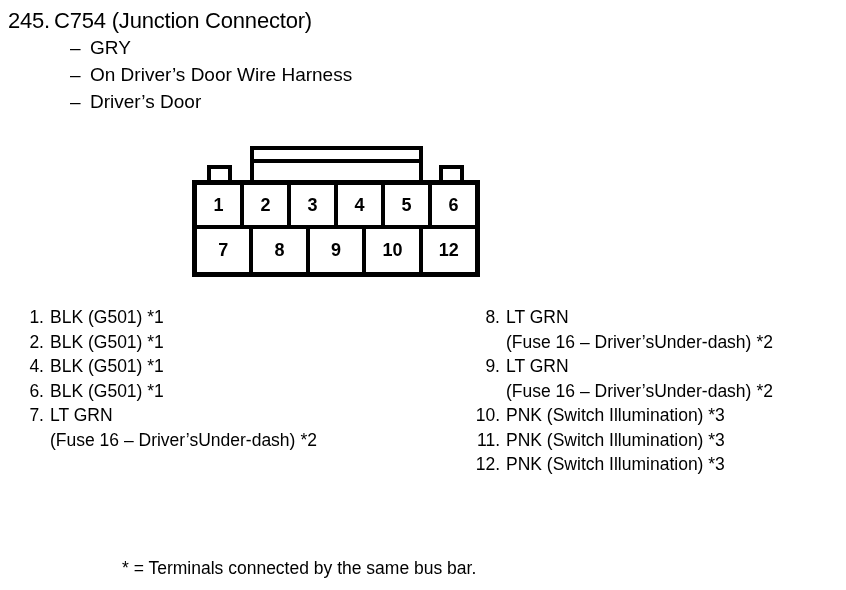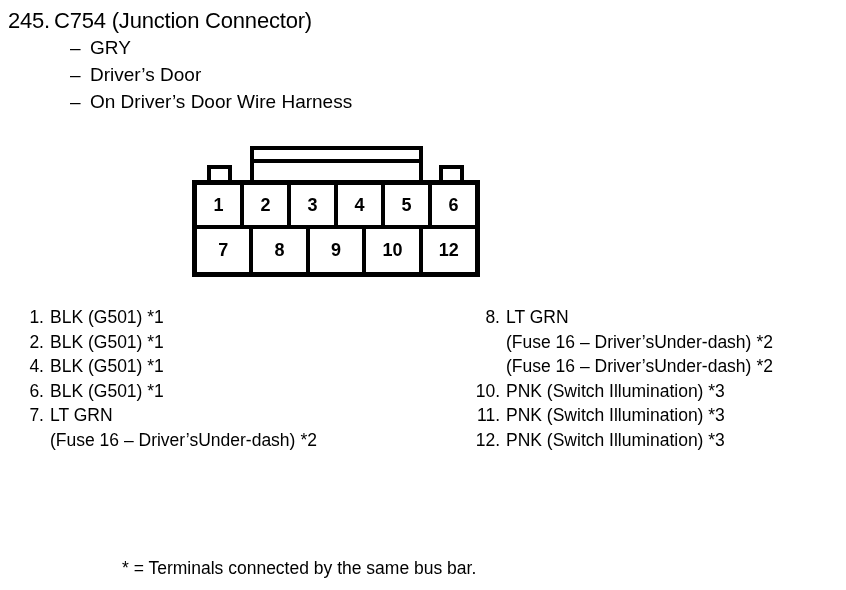--- a/index.html
+++ b/index.html
@@ -172,24 +172,24 @@
 <body>
 
 <div class="header">
   <div class="title-row">
     <span class="title-num">245.</span><span class="title-name">C754 (Junction Connector)</span>
   </div>
   <div class="subline">
     <span class="dash">–</span><span>GRY</span>
   </div>
   <div class="subline">
+    <span class="dash">–</span><span>On Driver’s Door Wire Harness</span>
+  </div>
+  <div class="subline">
     <span class="dash">–</span><span>Driver’s Door</span>
-  </div>
-  <div class="subline">
-    <span class="dash">–</span><span>On Driver’s Door Wire Harness</span>
   </div>
 </div>
 
 <div class="connector">
   <div class="latch"></div>
   <div class="latch-inner"></div>
   <div class="bump left"></div>
   <div class="bump right"></div>
 
   <div class="body-box">
@@ -239,20 +239,21 @@
 </div>
 
 <div class="list right">
 
   <div class="list-item">
     <span class="li-main"><span class="li-num">8.</span><span>LT GRN</span></span>
     <span class="li-sub"><span class="blue">(Fuse 16 – Driver’sUnder-dash)</span><span class="mark mark-sp">*2</span></span>
   </div>
 
   <div class="list-item">
+    <span class="li-main"><span class="li-num">9.</span><span>LT GRN</span></span>
     <span class="li-sub"><span class="blue">(Fuse 16 – Driver’sUnder-dash)</span><span class="mark mark-sp">*2</span></span>
   </div>
 
   <div class="list-item">
     <span class="li-main"><span class="li-num">10.</span><span>PNK</span> <span class="blue">(Switch Illumination)</span> <span class="mark">*3</span></span>
   </div>
 
   <div class="list-item">
     <span class="li-main"><span class="li-num">11.</span><span>PNK</span> <span class="blue">(Switch Illumination)</span> <span class="mark">*3</span></span>
   </div>

